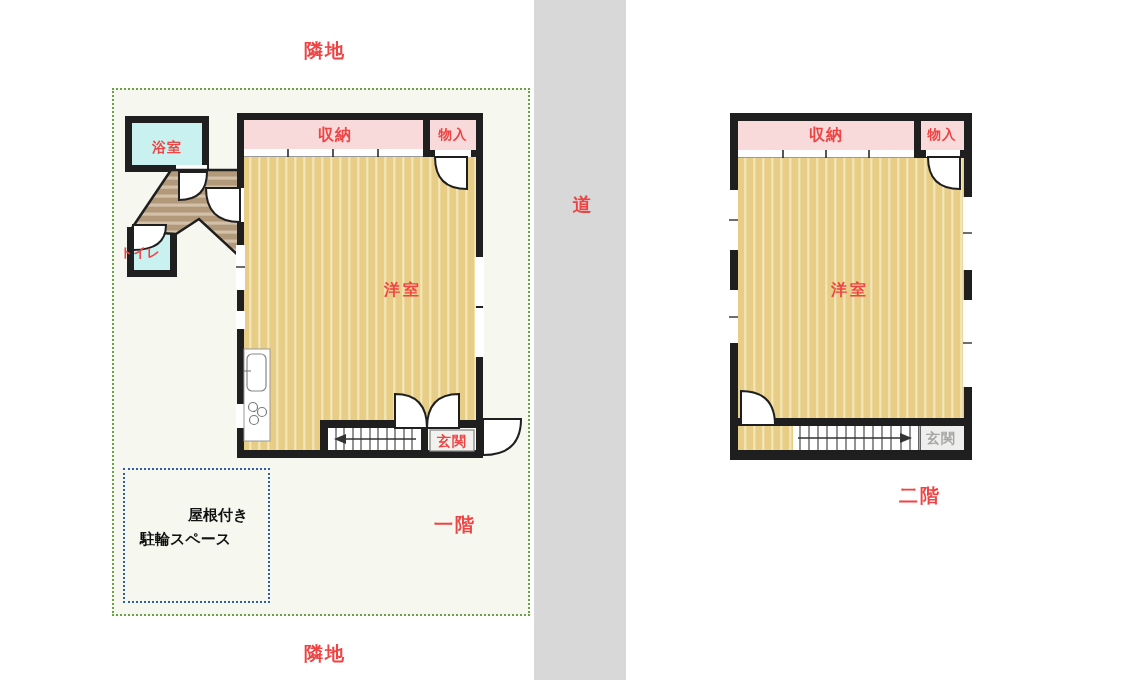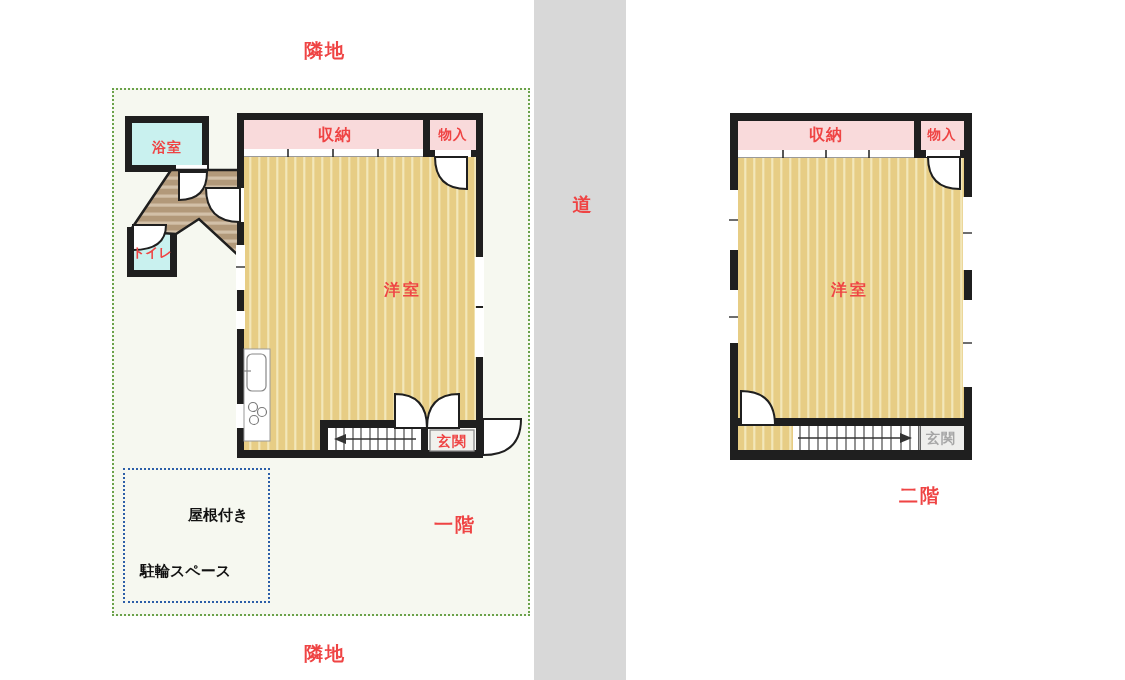--- a/index.html
+++ b/index.html
@@ -208,25 +208,25 @@
   </g>
 </svg>
 
 <div class="lbl lbl-big" style="left:325px;top:50px;">隣地</div>
 <div class="lbl lbl-big" style="left:583px;top:204px;">道</div>
 <div class="lbl lbl-big" style="left:325px;top:653px;">隣地</div>
 <div class="lbl lbl-big" style="left:455px;top:524px;">一階</div>
 <div class="lbl lbl-big" style="left:920px;top:495px;text-align:center;">二階</div>
 
 <div class="lbl lbl-room" style="left:167px;top:147px;font-size:14px;">浴室</div>
-<div class="lbl lbl-small" style="left:152px;top:252px;">トイレ</div>
+<div class="lbl lbl-small" style="left:140px;top:252px;">トイレ</div>
 <div class="lbl lbl-room" style="left:335px;top:135px;">収納</div>
 <div class="lbl lbl-room" style="left:453px;top:135px;font-size:13.5px;">物入</div>
 <div class="lbl lbl-yoshitsu" style="left:403px;top:290px;">洋室</div>
 <div class="lbl lbl-room" style="left:452px;top:441px;font-size:14px;">玄関</div>
 
 <div class="lbl lbl-room" style="left:826px;top:135px;">収納</div>
 <div class="lbl lbl-room" style="left:942px;top:135px;font-size:13.5px;">物入</div>
 <div class="lbl lbl-yoshitsu" style="left:850px;top:290px;">洋室</div>
 <div class="lbl lbl-room lbl-genkan2" style="left:941px;top:438px;font-size:14px;">玄関</div>
 
 <div class="bike-line" style="left:140px;top:506px;margin-left:48px;">屋根付き</div>
-<div class="bike-line" style="left:140px;top:562px;">駐輪スペース</div>
+<div class="bike-line" style="left:140px;top:530px;">駐輪スペース</div>
 
 </body></html>

